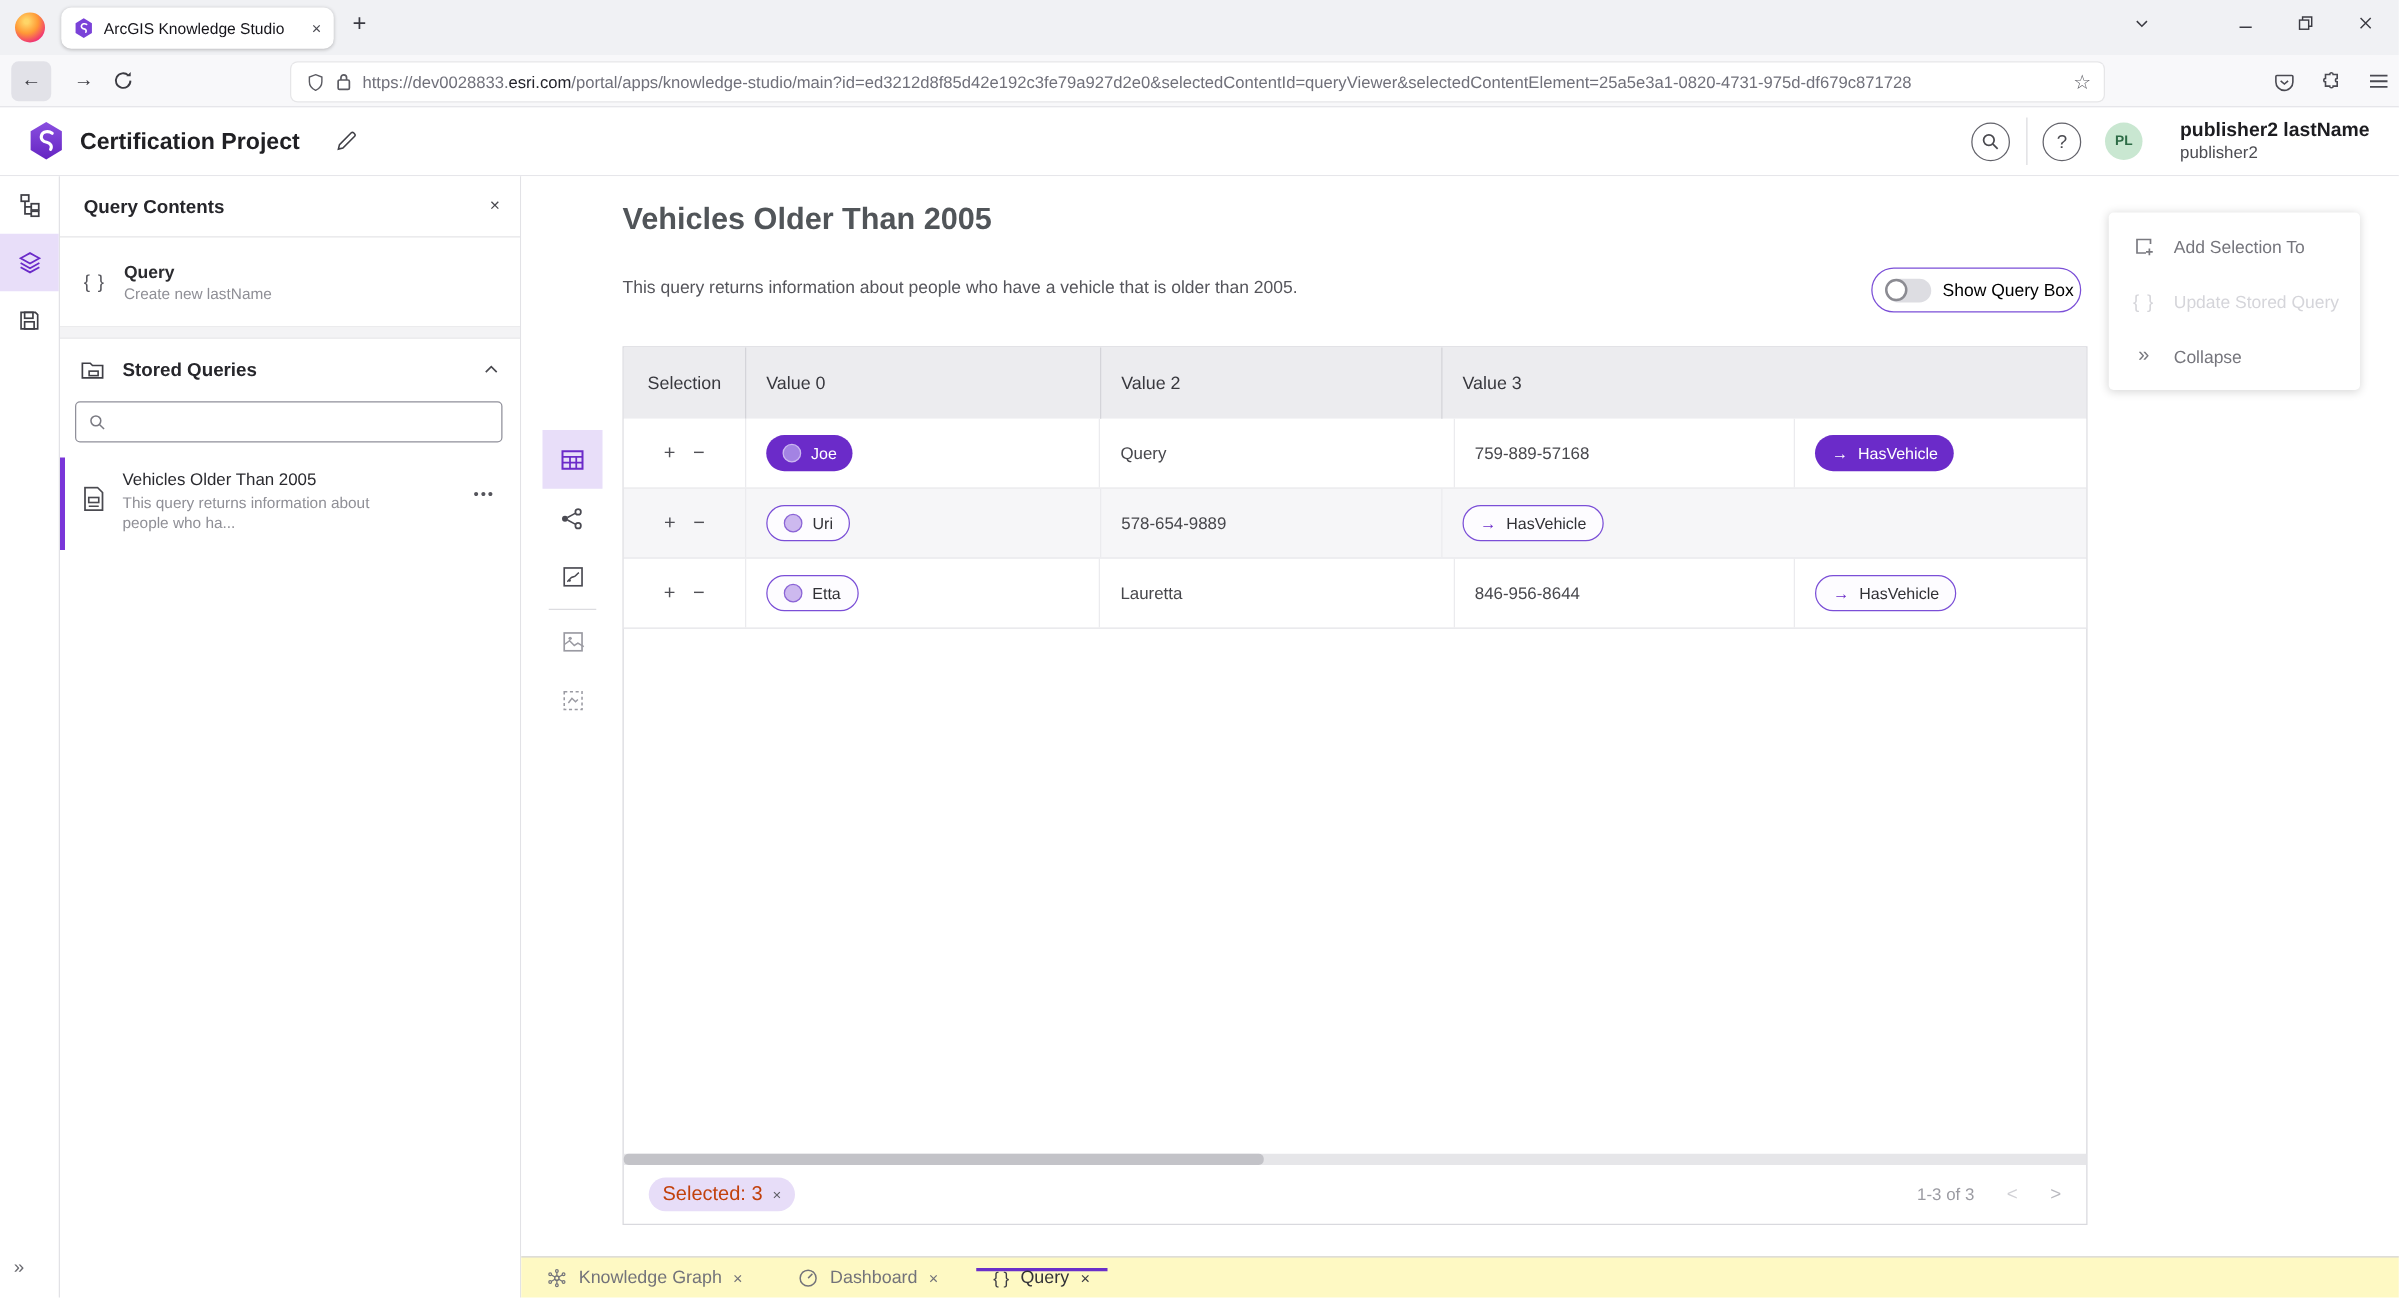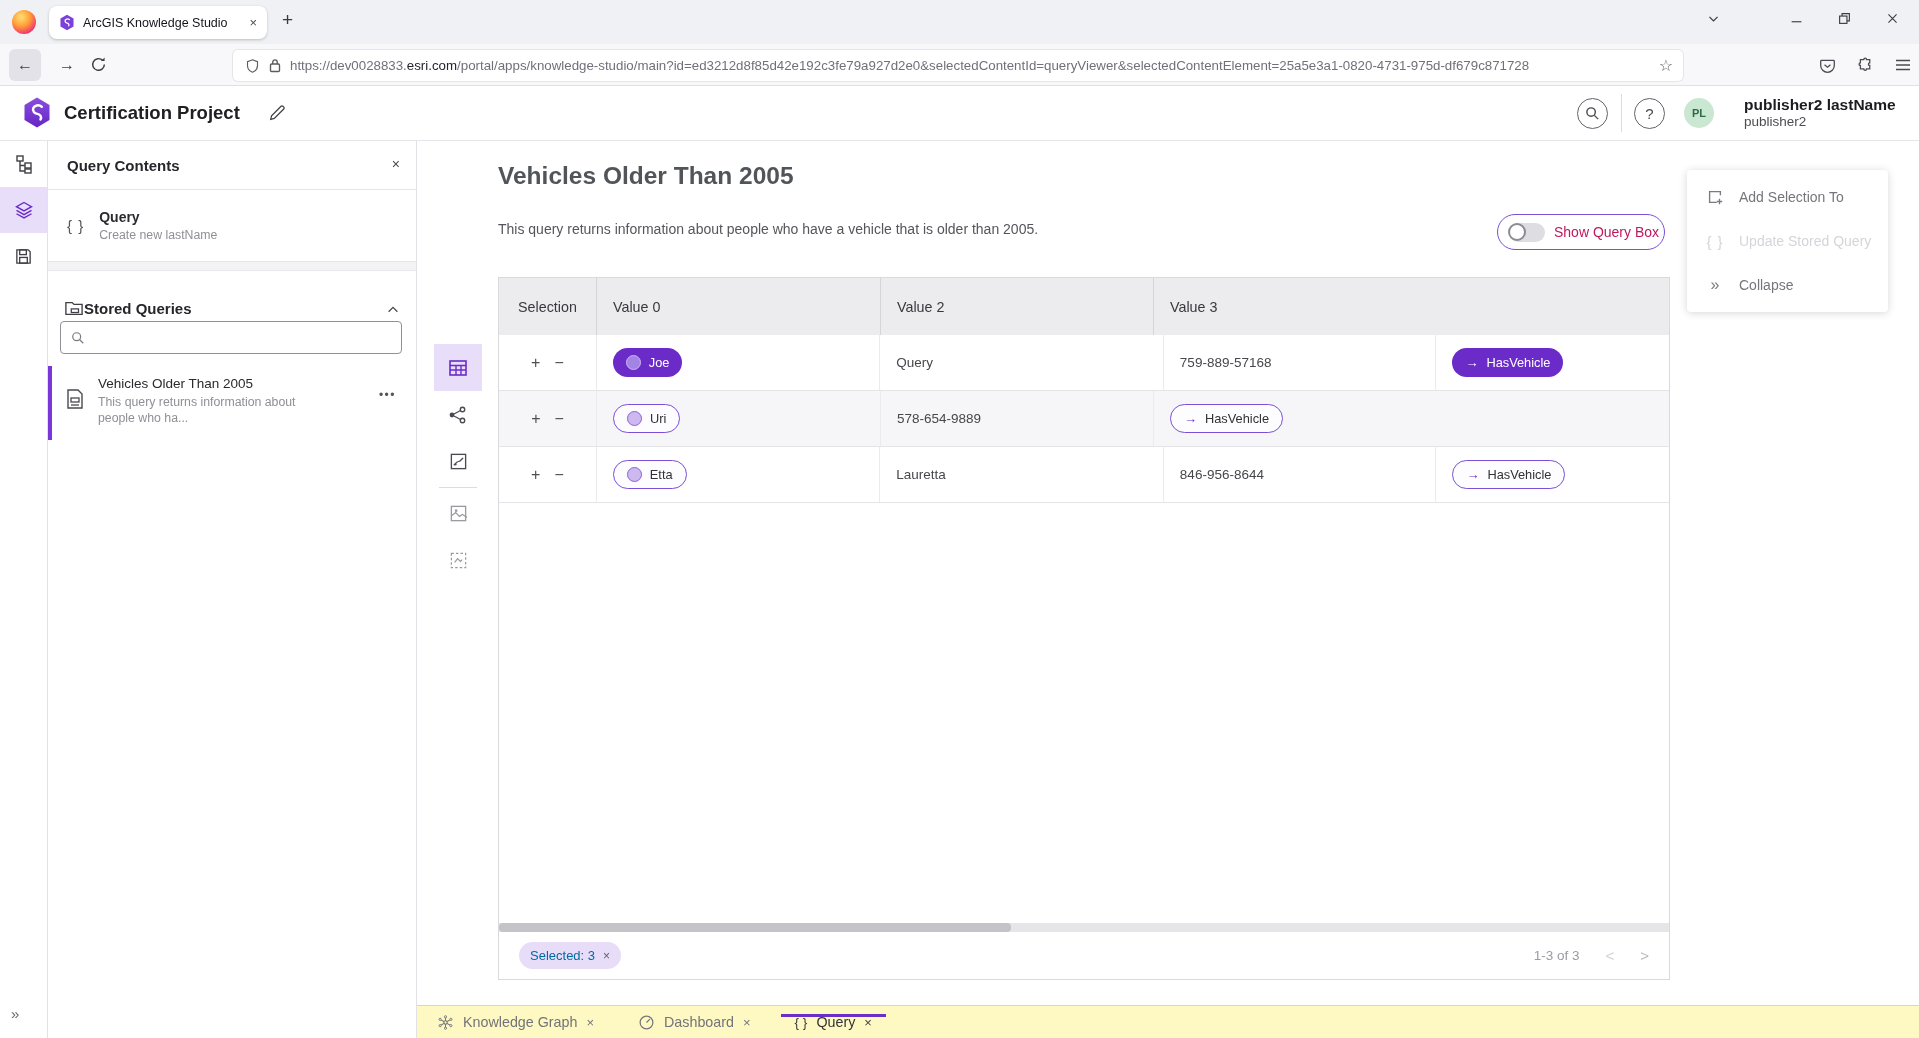--- a/index.html
+++ b/index.html
@@ -52,39 +52,39 @@
   
   #panel { position:absolute; left:48px; top:141px; width:369px; height:897px; background:#fff; border-right:1px solid #e2e2e6; }
   #panel-h { height:49px; border-bottom:1px solid #e5e5e8; display:flex; align-items:center; padding-left:19px; position:relative; }
   #panel-h .t { font-size:15px; font-weight:600; color:#26262b; }
   #panel-close { position:absolute; right:16px; top:15px; font-size:14px; color:#4a4a50; }
   #query-item { height:72px; border-bottom:1px solid #e5e5e8; display:flex; align-items:center; padding-left:19px; gap:15px; }
   .braces { font-size:15px; color:#55555c; letter-spacing:1px; }
   #query-item .ti { font-size:14px; font-weight:700; color:#2b2b2f; }
   #query-item .su { font-size:12.3px; color:#8f8f96; margin-top:3px; }
   #panel-gap { height:9px; background:#f3f3f5; border-bottom:1px solid #e9e9ec; }
-  #stored-h { height:42px; display:flex; align-items:flex-end; padding:0 16px; position:relative; margin-top:4px;}
+  #stored-h { height:42px; display:flex; align-items:center; padding:0 16px; gap:14px; position:relative; margin-top:4px;}
   #stored-h .t { font-size:15px; font-weight:600; color:#26262b; flex:1;}
   #searchbox { margin:4px 14px 0 12px; height:33px; border:1px solid #90909a; border-radius:4px;
     display:flex; align-items:center; padding:0 10px; gap:8px; }
   #searchbox input { border:none; outline:none; flex:1; font-size:13px; font-family:inherit; background:transparent;}
   #stored-item { margin-top:12px; height:74px; border-left:4px solid #7a36d9; display:flex; padding:10px 12px 0 14px; gap:14px; position:relative;}
   #stored-item .ti { font-size:13.5px; color:#2a2a2f; margin-bottom:4px; }
   #stored-item .de { font-size:12.3px; color:#8f8f96; line-height:1.3; }
   #stored-dots { position:absolute; right:20px; top:22px; font-size:12px; letter-spacing:1.5px; color:#55555c; }
 
   
   #content { position:absolute; left:417px; top:141px; width:1502px; height:897px; background:#fff; }
   #main-title { position:absolute; left:81px; top:21px; font-size:24.5px; font-weight:600; color:#515559; }
   #main-desc { position:absolute; left:81px; top:80px; font-size:14px; color:#55555b; }
   #sqb { position:absolute; left:1080px; top:73px; width:168px; height:36px; border:1.5px solid #7b4fd7; border-radius:18px;
     display:flex; align-items:center; padding-left:11px; gap:9px; }
   #sqb .track { width:36px; height:19px; border-radius:10px; background:#dddde2; position:relative; }
   #sqb .knob { position:absolute; left:-1px; top:0px; width:18px; height:18px; border-radius:50%; background:#fff; border:2px solid #8b8b92; }
-  #sqb .lab { font-size:14px; color:#be185d; }
+  #sqb .lab { font-size:14px; color:#000000; }
 
   
   #vtools { position:absolute; left:17px; top:203px; width:48px; }
   .vbtn { width:48px; height:47px; display:flex; align-items:center; justify-content:center; color:#4a4a52; }
   .vbtn.sel { background:#e8def9; color:#6b2bc9; }
   .vbtn.dim { color:#9a9aa2; }
   #vdiv { width:38px; height:1px; background:#dcdce0; margin:2px 0 2px 5px; }
 
   
   #tbl { position:absolute; left:81px; top:136px; width:1172px; height:703px; border:1px solid #d9d9de; }
@@ -104,21 +104,21 @@
   .pill.solid { background:#6b2bc9; color:#fff; }
   .pill.solid .dot { background:#a383e3; border:1.5px solid #cbb7f0; }
   .pill.line { border:1.5px solid #7b4fd7; background:#fdfcff; color:#313136; }
   .pill.line .dot { background:#cdb9ef; border:1.5px solid #8a63d6; }
   .pill .arr { font-size:13px; }
   .pill.line .arr { color:#6b2bc9; }
   #hscroll { position:absolute; left:0; top:645px; width:1170px; height:9px; background:#e6e6e9; }
   #hthumb { position:absolute; left:0; top:0; width:512px; height:9px; background:#c3c3c8; border-radius:4px; }
   #tfooter { position:absolute; left:0; top:654px; width:1170px; height:47px; display:flex; align-items:center; justify-content:space-between; padding:0 20px; }
   #selchip { height:27px; background:#e7ddf8; border-radius:14px; display:inline-flex; align-items:center; padding:0 11px; gap:8px; }
-  #selchip .t { font-size:13px; color:#0369a1; }
+  #selchip .t { font-size:16px; color:#c2410c; }
   #selchip .x { font-size:12px; color:#5f5f66; }
   #pager { display:flex; align-items:center; gap:26px; }
   #pager .t { font-size:13.5px; color:#9b9ba2; }
   #pager .pv { font-size:15px; color:#d0d0d5; }
   #pager .nx { font-size:15px; color:#b9b9bf; }
 
   
   #menu { position:absolute; left:1270px; top:29px; width:201px; background:#fff; border-radius:4px;
     box-shadow:0 1px 8px rgba(0,0,0,.16); padding:5px 0; }
   .mitem { height:44px; display:flex; align-items:center; padding-left:18px; gap:14px; font-size:14px; color:#75757c; }

